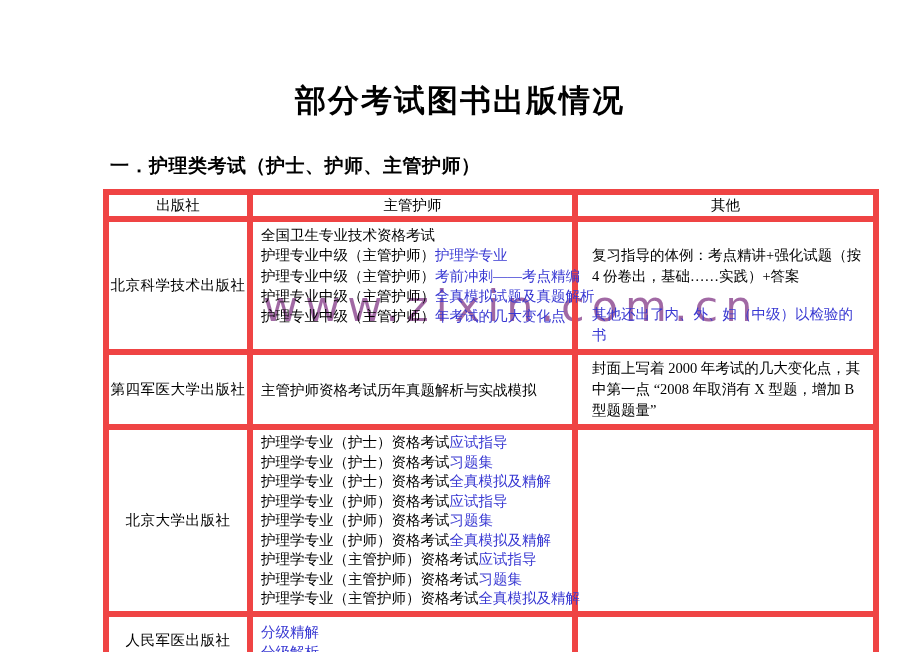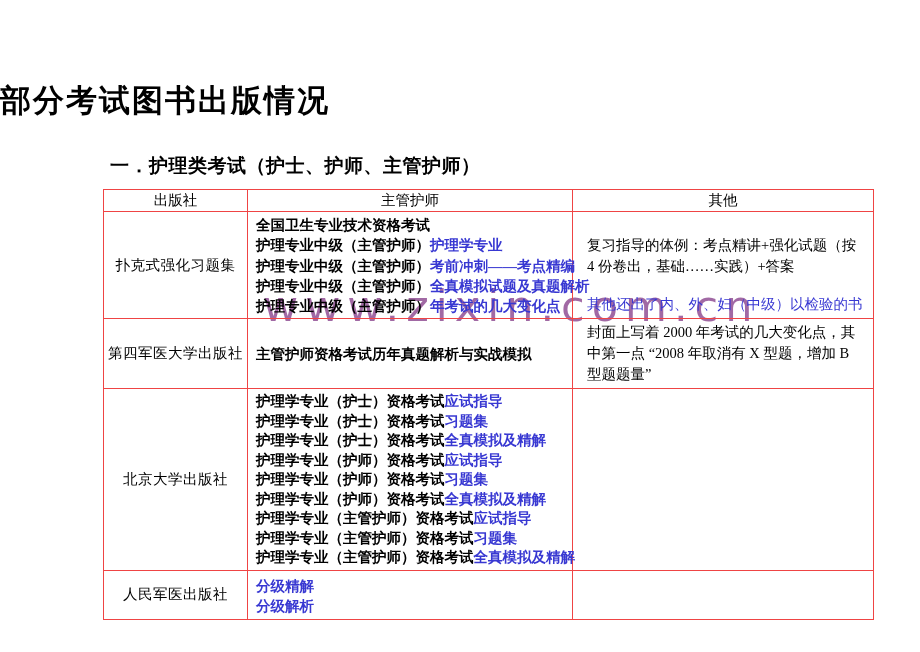--- a/index.html
+++ b/index.html
@@ -8,43 +8,43 @@
     overflow:hidden; font-family:"Liberation Serif", serif; color:#000;
   }
   .watermark {
     position:absolute; left:263px; top:281px; z-index:0;
     font-family:"DejaVu Sans", sans-serif;
     font-size:43px; letter-spacing:7px; color:#701a75; opacity:0.65;
     white-space:nowrap; pointer-events:none;
   }
   .title {
     position:absolute; top:80px; left:0; width:100%; margin:0;
-    font-size:31px; font-weight:bold; letter-spacing:2px;
+    text-align:center; font-size:31px; font-weight:bold; letter-spacing:2px;
     font-family:"Liberation Sans", sans-serif; z-index:1;
   }
   .section {
     position:absolute; top:153px; left:110px; margin:0;
     font-size:19px; font-weight:bold; letter-spacing:0.5px;
     font-family:"Liberation Sans", sans-serif; z-index:1;
   }
   table.doc {
     position:absolute; left:103px; top:189px; width:770px; z-index:1;
     border-collapse:collapse; table-layout:fixed;
     font-size:14.5px; background:transparent;
   }
-  .doc th, .doc td { border:1px solid #ef4444; padding:0; }
+  .doc th, .doc td { border:6px solid #ef4444; padding:0; }
   .doc thead th {
     height:21px; font-weight:400; text-align:center; vertical-align:middle;
     font-size:14.5px;
   }
   td.pub { text-align:center; vertical-align:middle; letter-spacing:0.5px; }
   td.books { vertical-align:top; padding:3px 6px 2px 8px; }
   td.books.mid { vertical-align:middle; }
   td.other { vertical-align:top; padding:3px 6px 3px 14px; line-height:21px; }
-  .bl { line-height:20.3px; white-space:nowrap;font-weight:bold; }
+  .bl { line-height:20.3px; white-space:nowrap; }
   .bl-t { line-height:19.5px; }
   .lnk { color:#3838d2; }
   .other-pad1 { padding-top:20px; }
   .other-gap { margin-top:17px; }
   tr.r1 { height:102px; }
   tr.r2 { height:39px; }
   tr.r3 { height:176px; }
   tr.r4 { height:40px; }
 </style>
 </head>
@@ -65,21 +65,21 @@
   <thead>
     <tr>
       <th>出版社</th>
       <th>主管护师</th>
       <th>其他</th>
     </tr>
   </thead>
   <tbody>
 
     <tr class="r1">
-      <td class="pub">扑克式强化习题集</td>
+      <td class="pub">北京科学技术出版社</td>
       <td class="books">
         <div class="bl"><span>全国卫生专业技术资格考试</span><span class="lnk"></span></div>
         <div class="bl"><span>护理专业中级（主管护师）</span><span class="lnk">护理学专业</span></div>
         <div class="bl"><span>护理专业中级（主管护师）</span><span class="lnk">考前冲刺——考点精编</span></div>
         <div class="bl"><span>护理专业中级（主管护师）</span><span class="lnk">全真模拟试题及真题解析</span></div>
         <div class="bl"><span>护理专业中级（主管护师）</span><span class="lnk">年考试的几大变化点</span></div>
       </td>
       <td class="other">
         <div class="other-pad1">复习指导的体例：考点精讲+强化试题（按 4 份卷出，基础……实践）+答案</div>
         <div class="lnk other-gap">其他还出了内、外、妇（中级）以检验的书</div>

